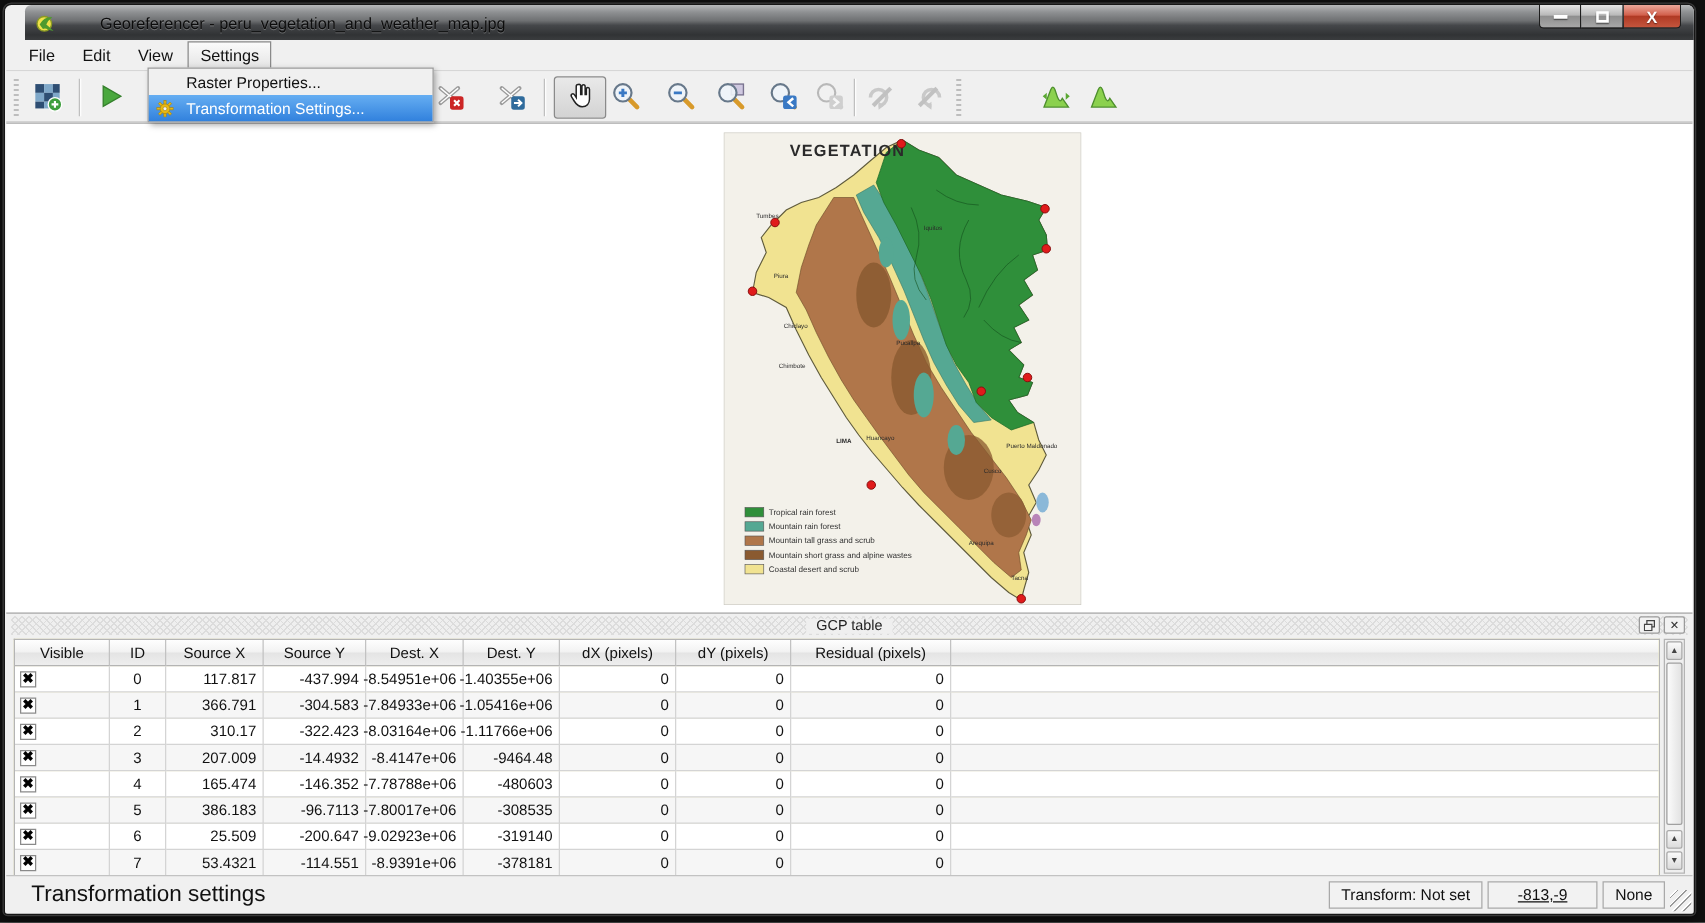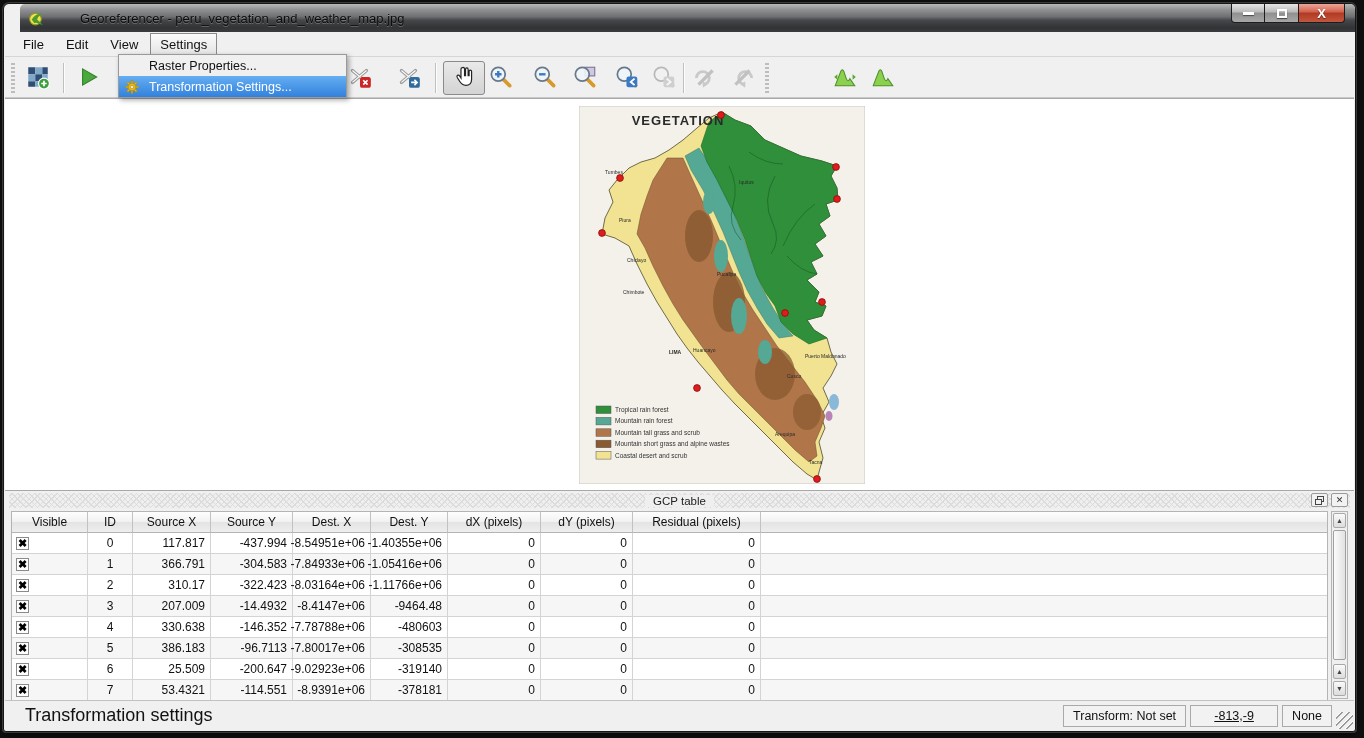--- a/index.html
+++ b/index.html
@@ -458,21 +458,21 @@
             <div class="td c6 num">0</div>
             <div class="td c7 num">0</div>
             <div class="td c8 num">0</div>
             <div class="td cf"></div>
           </div>
           <div class="tr">
             <div class="td c0">
               <span class="checkbox">✖</span>
             </div>
             <div class="td c1 ctr">4</div>
-            <div class="td c2 num">330.638</div>
+            <div class="td c2 num">165.474</div>
             <div class="td c3 num">-146.352</div>
             <div class="td c4 num">-7.78788e+06</div>
             <div class="td c5 num">-480603</div>
             <div class="td c6 num">0</div>
             <div class="td c7 num">0</div>
             <div class="td c8 num">0</div>
             <div class="td cf"></div>
           </div>
           <div class="tr alt">
             <div class="td c0">

